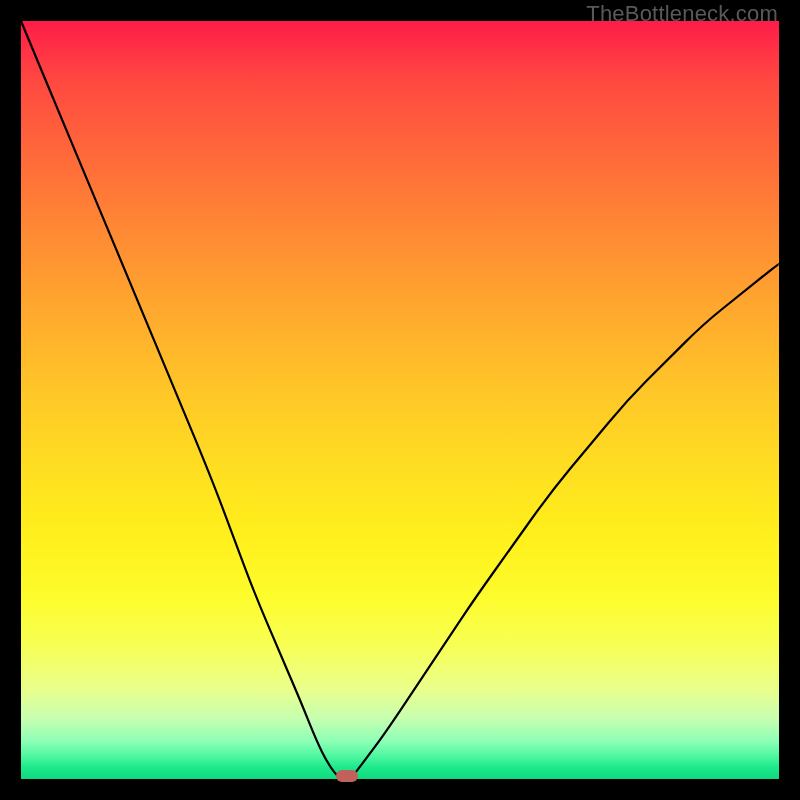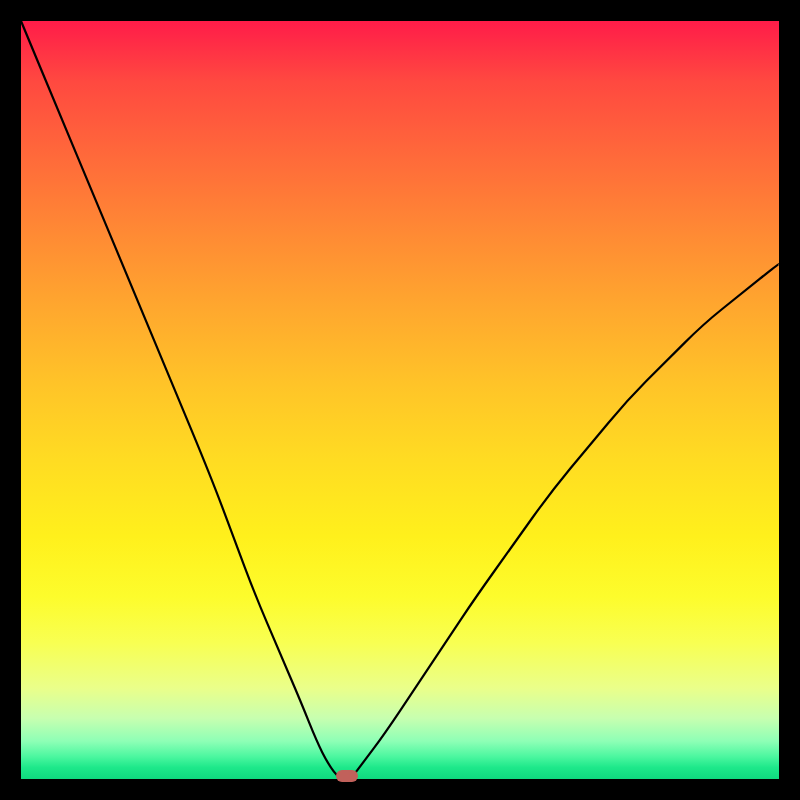--- a/index.html
+++ b/index.html
@@ -77,14 +77,15 @@
 <div class="frame">
 
   <div class="plot-area"></div>
 
   <svg class="curve" viewBox="0 0 758 758" preserveAspectRatio="none">
     <path id="curve-path" d="M 0.0 0.0 Q 0.0 0.0 18.9 45.5 Q 37.9 91.0 56.8 136.4 Q 75.8 181.9 94.8 227.4 Q 113.7 272.9 132.7 318.4 Q 151.6 363.8 170.6 409.3 Q 189.5 454.8 200.9 485.1 Q 212.2 515.4 223.6 545.8 Q 235.0 576.1 246.4 602.6 Q 257.7 629.1 269.1 655.7 Q 280.5 682.2 288.0 701.2 Q 295.6 720.1 301.3 731.5 Q 307.0 742.8 312.7 750.4 Q 318.4 758.0 324.0 758.0 Q 329.7 758.0 335.4 750.4 Q 341.1 742.8 352.5 727.7 Q 363.8 712.5 379.0 689.8 Q 394.2 667.0 409.3 644.3 Q 424.5 621.6 439.6 598.8 Q 454.8 576.1 473.8 549.5 Q 492.7 523.0 511.6 496.5 Q 530.6 470.0 549.5 447.2 Q 568.5 424.5 587.5 401.7 Q 606.4 379.0 625.3 360.0 Q 644.3 341.1 663.3 322.1 Q 682.2 303.2 701.2 288.0 Q 720.1 272.9 739.0 257.7 T 758.0 242.6" fill="none" stroke="#000" stroke-width="2.2"></path>
   </svg>
 
   <div class="marker" id="marker" style="left: 335.94px; top: 770px;"></div>
 
+  <div class="watermark">TheBottleneck.com</div>
 
 </div>
 
 </body></html>

